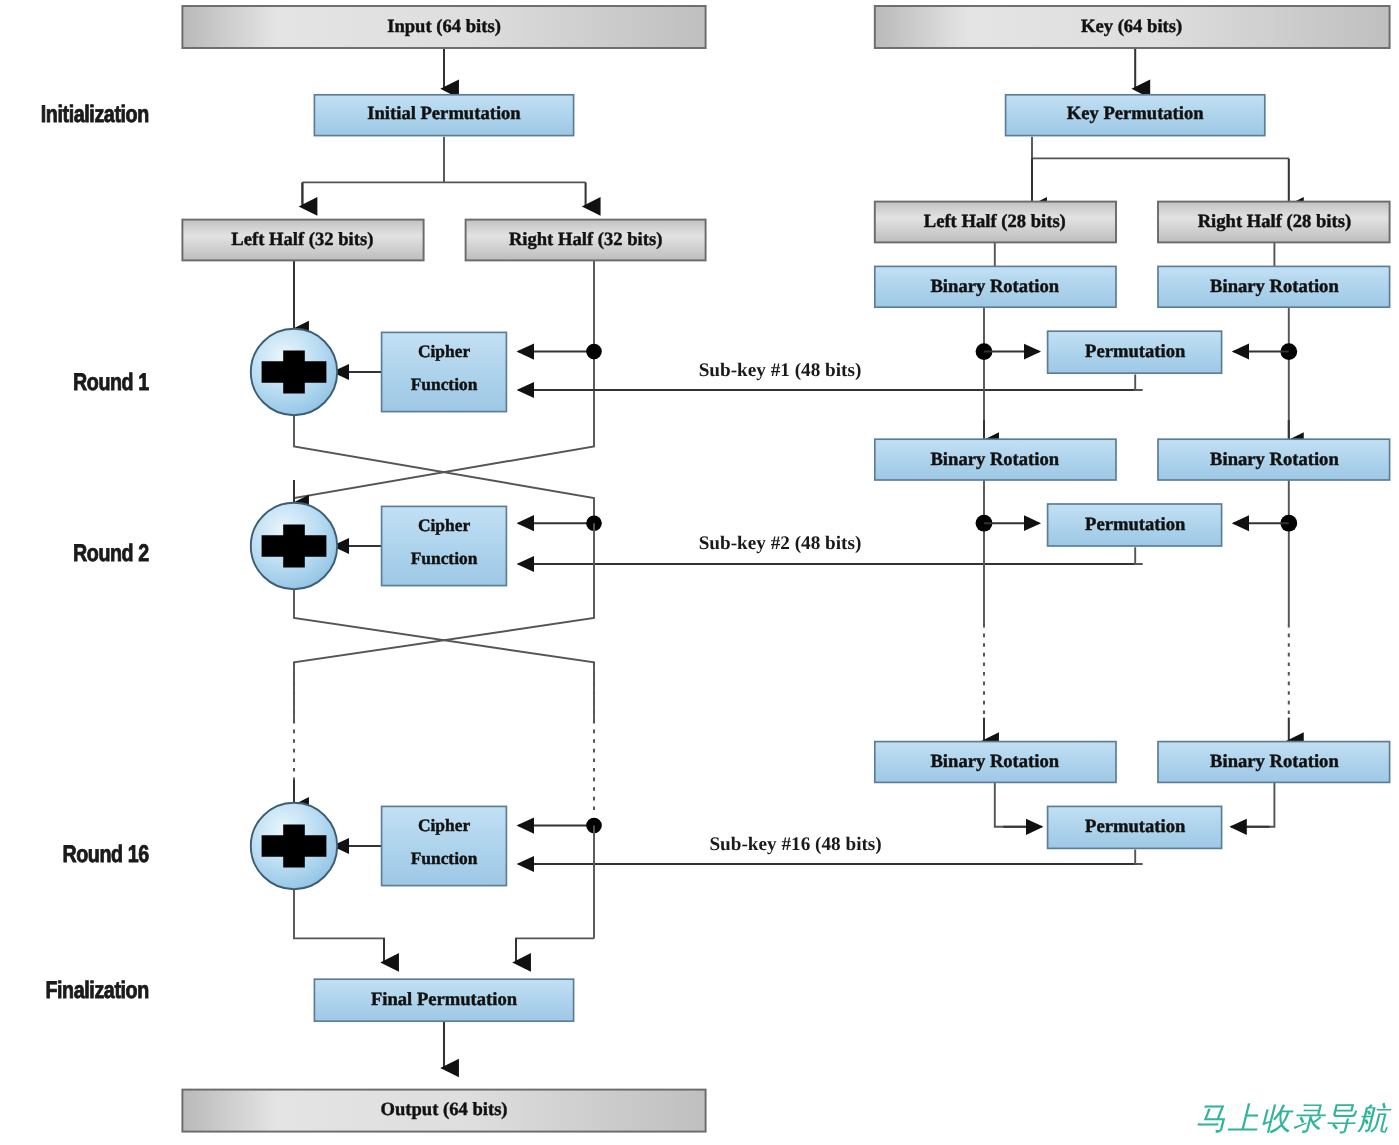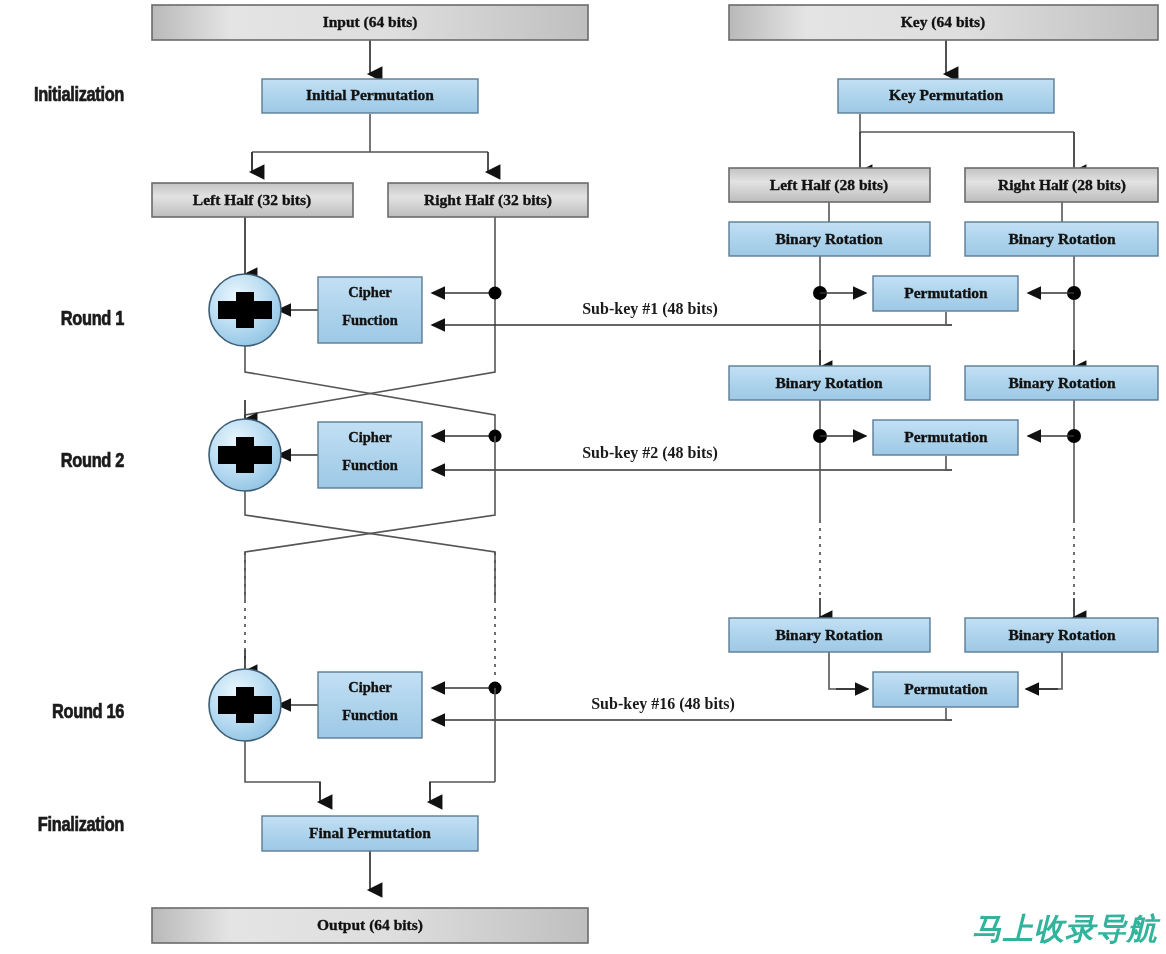--- a/index.html
+++ b/index.html
@@ -93,23 +93,23 @@
     stroke-width: 1.6px;
   }
   .xor-plus {
     fill: #000000;
   }
   .watermark {
     position: absolute;
     right: 8px;
     bottom: 4px;
     font-family: "DejaVu Sans", sans-serif;
-    font-weight: bold;
+    font-weight: normal;
     font-style: italic;
-    font-size: 30px;
+    font-size: 26px;
     color: #31b49b;
     letter-spacing: 1px;
     white-space: nowrap;
     user-select: none;
     margin-top: 28px;
   }
 </style>
 </head>
 <body>
 

